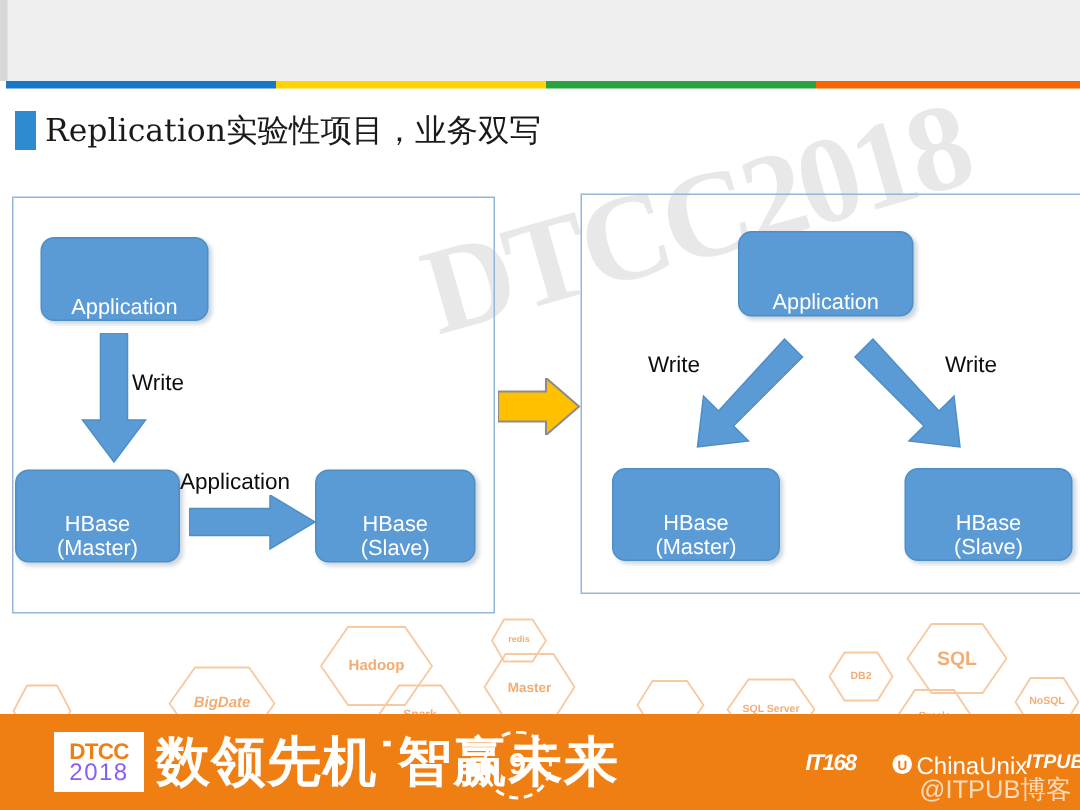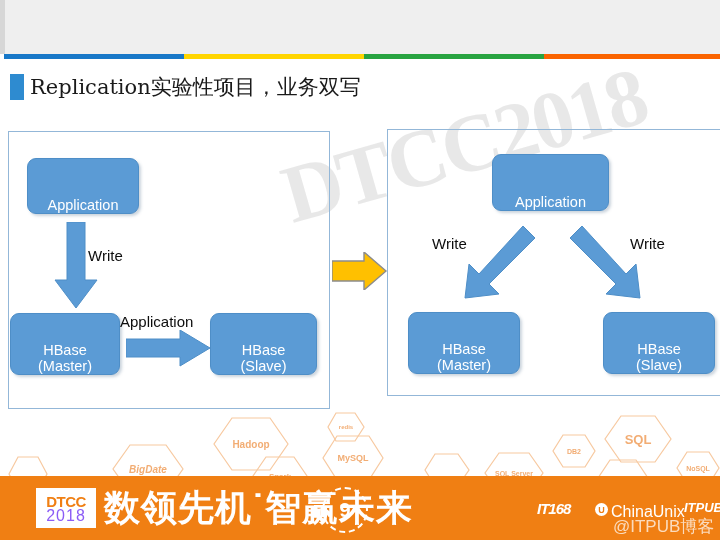--- a/index.html
+++ b/index.html
@@ -240,21 +240,21 @@
       <svg width="56" height="40">
           <polygon points="14,1 42,1 55,20 42,39 14,39 1,20" fill="none" stroke="#f7c9a0" stroke-width="1.2"></polygon>
         </svg>
       <span class="hx-label" style="font-size:8px;">Spark</span>
     </div>
 
     <div class="hex" style="left:322px;top:27px;width:62px;height:46px;">
       <svg width="62" height="46">
           <polygon points="15,1 47,1 61,23 47,45 15,45 1,23" fill="none" stroke="#f7c9a0" stroke-width="1.2"></polygon>
         </svg>
-      <span class="hx-label" style="font-size:9px;">MySQL</span>
+      <span class="hx-label" style="font-size:9px;">Master</span>
     </div>
 
     <div class="hex" style="left:327px;top:4px;width:38px;height:30px;">
       <svg width="38" height="30">
           <polygon points="9,1 28,1 37,15 28,29 9,29 1,15" fill="none" stroke="#f7c9a0" stroke-width="1.2"></polygon>
         </svg>
       <span class="hx-label" style="font-size:6px;">redis</span>
     </div>
 
     <div class="hex" style="left:424px;top:45px;width:46px;height:34px;">

